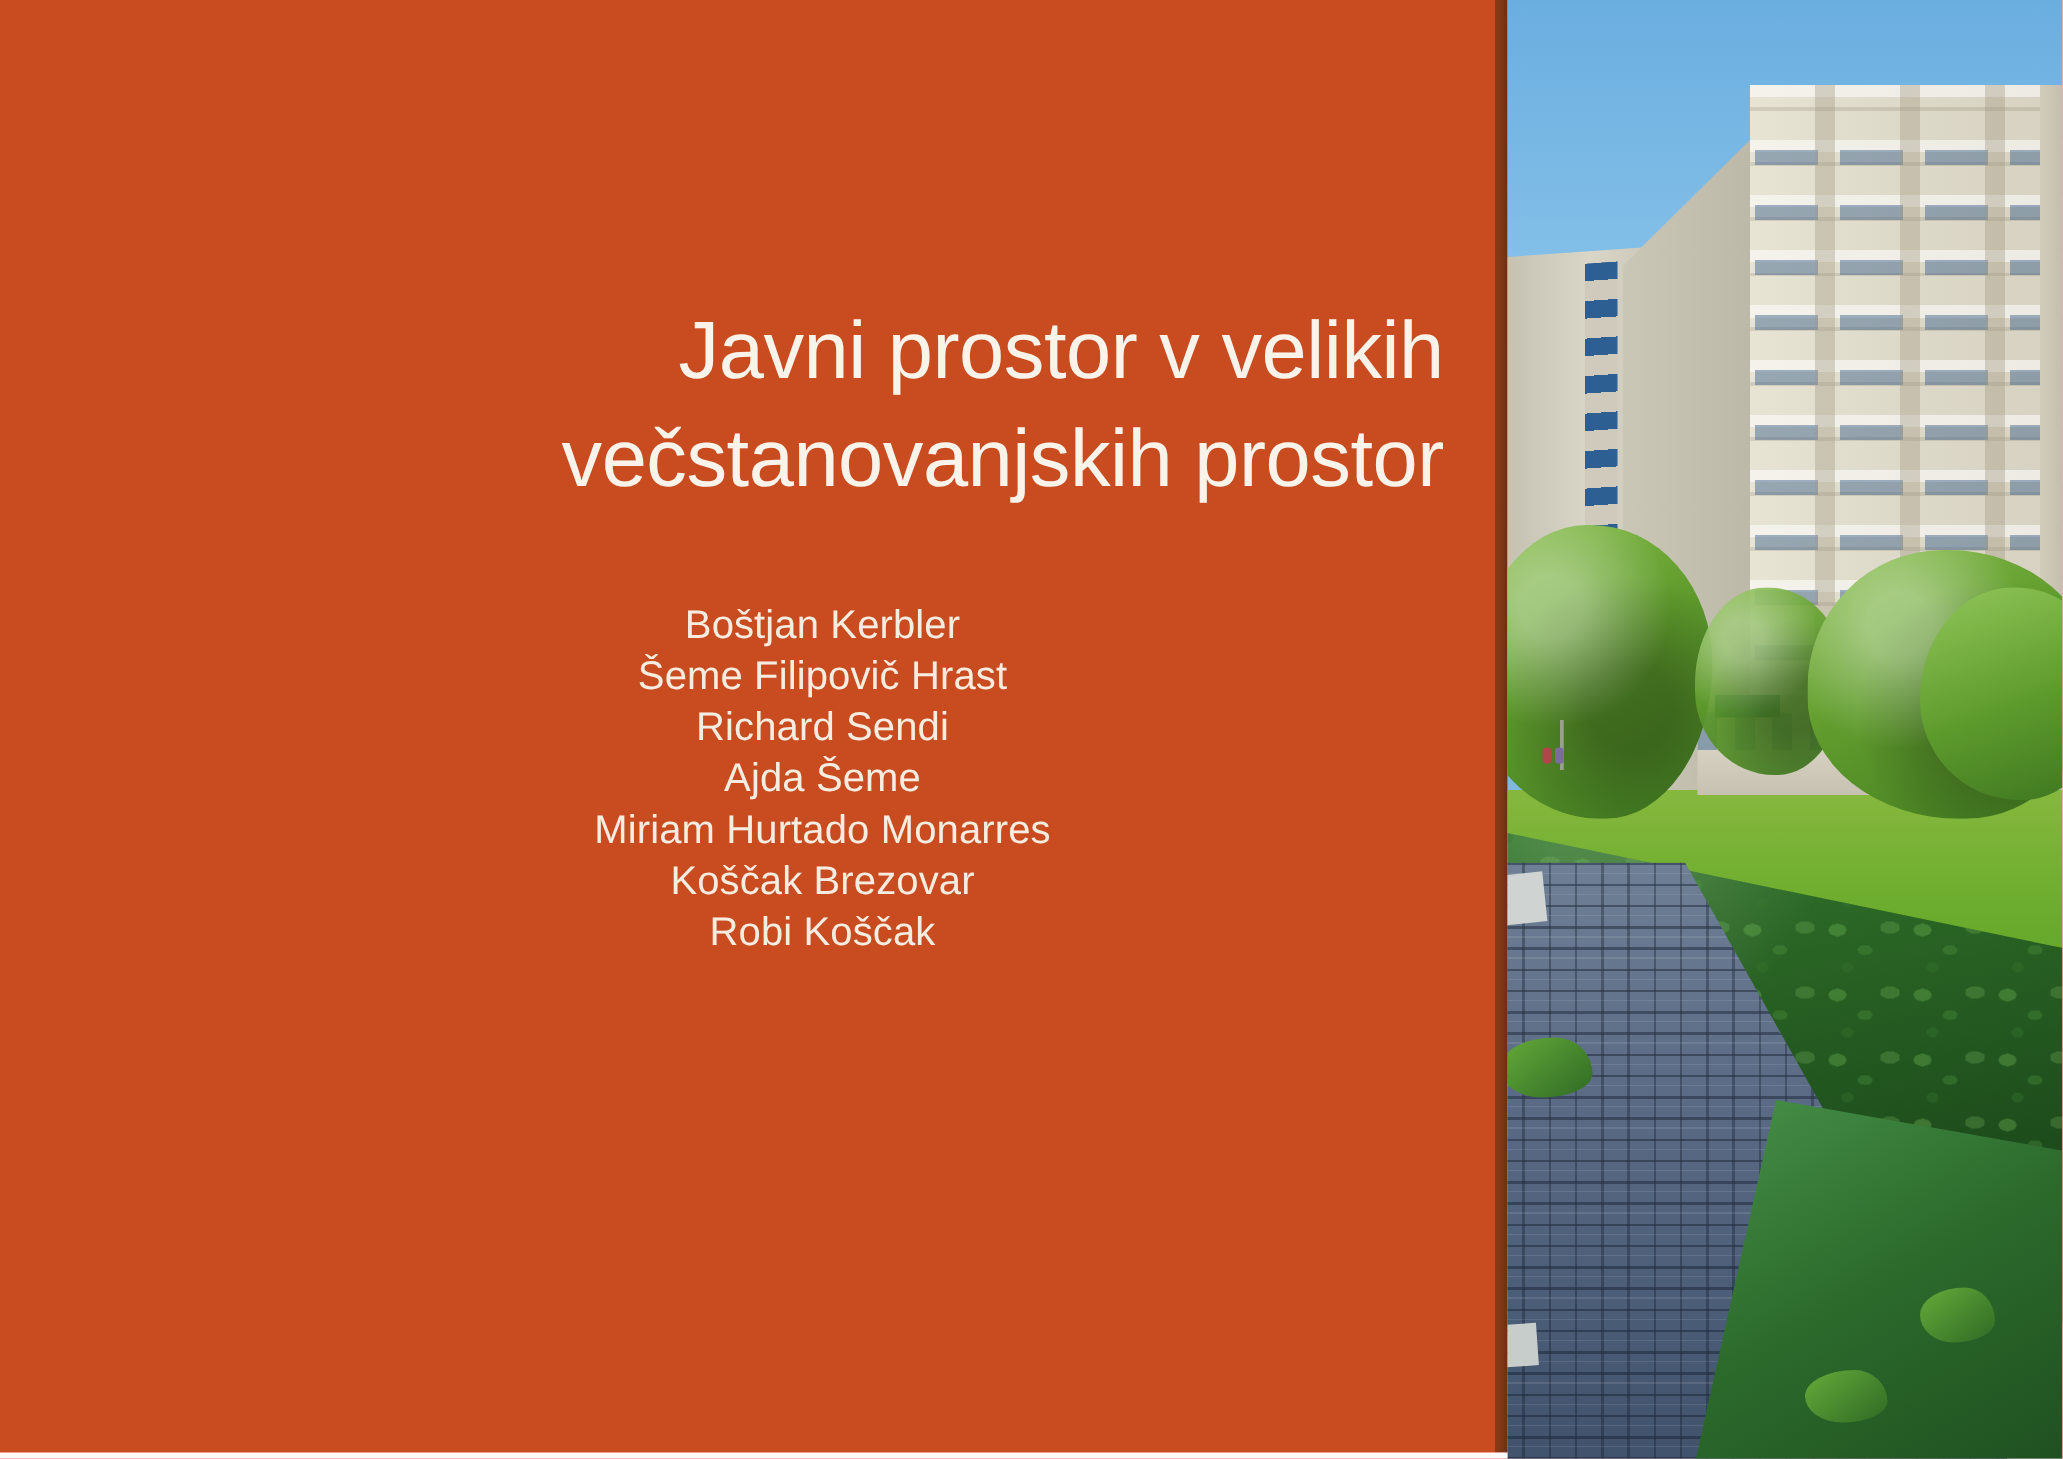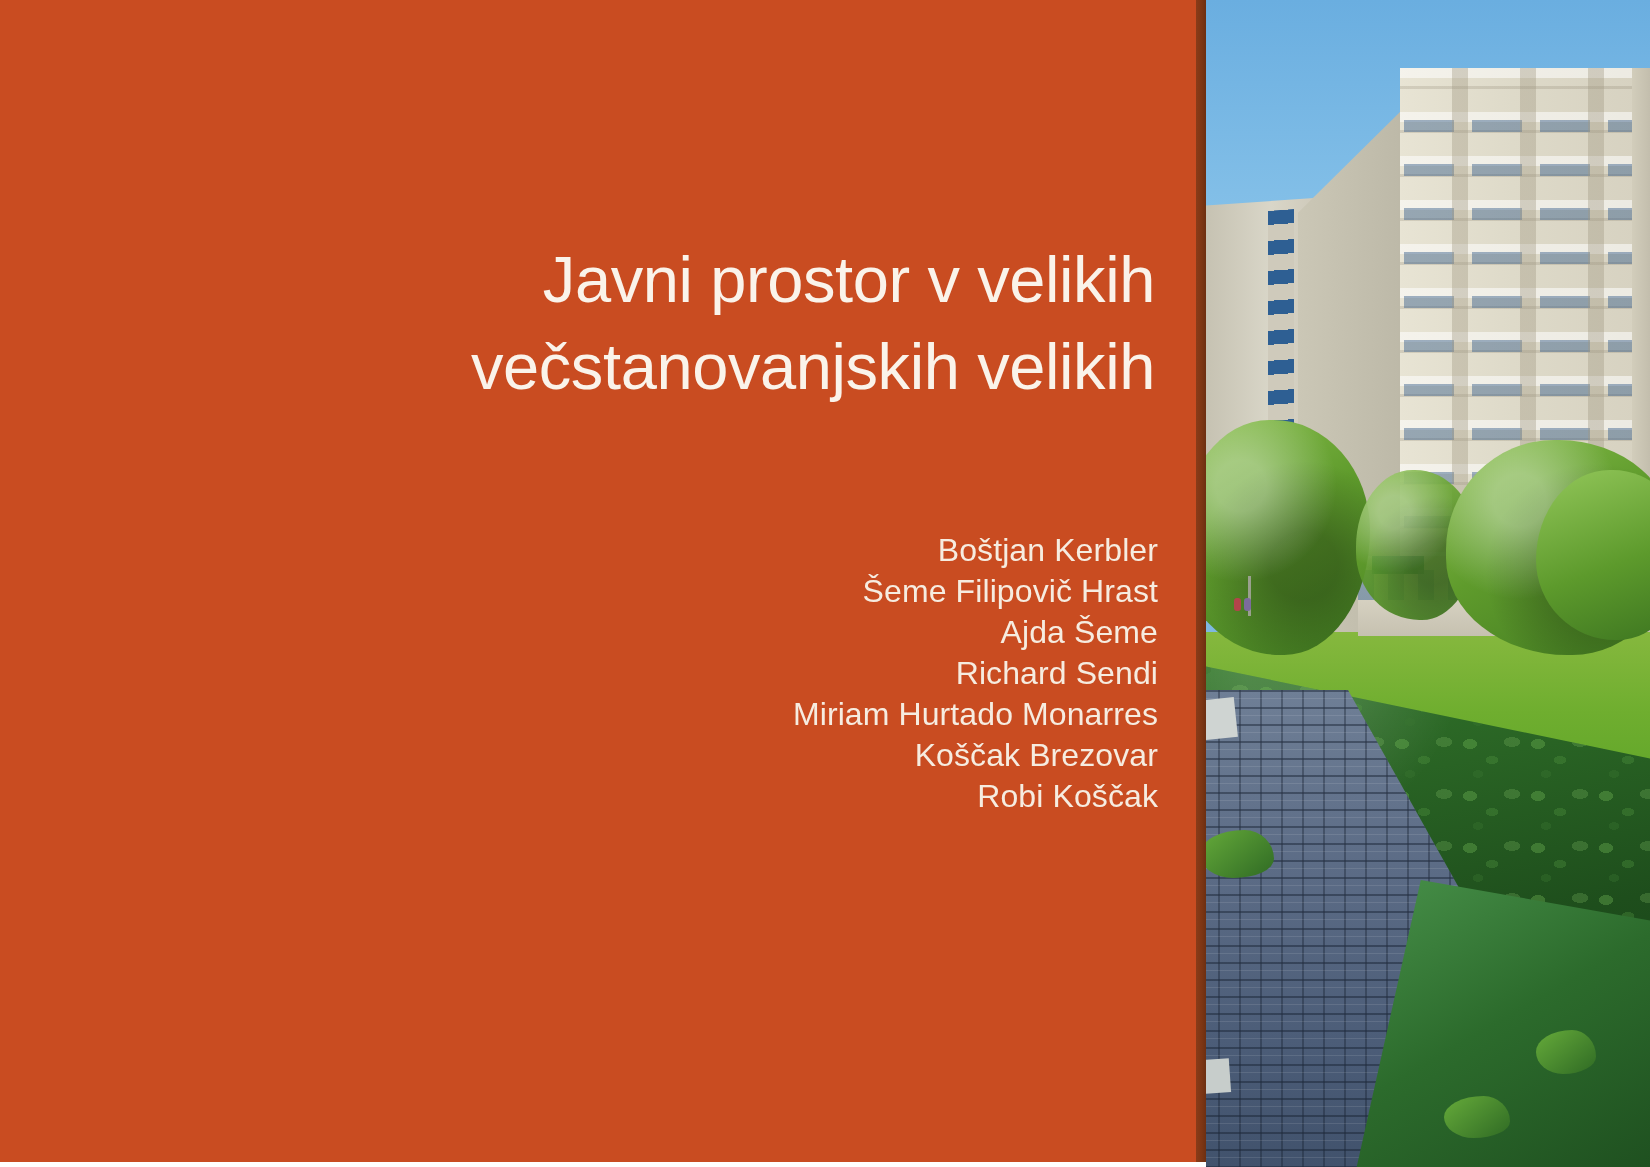--- a/index.html
+++ b/index.html
@@ -55,23 +55,23 @@
     font-size: 65px;
     line-height: 87px;
     letter-spacing: -0.4px;
     white-space: nowrap;
   }
 
   
   .authors-block {
     position: absolute;
     right: 492px;       
-    top: 530px;
+    top: 479px;
     width: 1000px;
-    text-align: right;
+    text-align: center;
   }
   .author-line {
     display: block;
     color: #f6ece0;
     font-family: "Liberation Sans", sans-serif;
     font-weight: 300;
     font-size: 32px;
     line-height: 41px;
     letter-spacing: 0.1px;
     white-space: nowrap;
@@ -365,28 +365,28 @@
 </head>
 <body>
 
 <div class="cover">
 
   <div class="orange-panel"></div>
   <div class="spine-shadow"></div>
 
   <div class="title-block">
     <span class="title-line">Javni prostor v velikih</span>
-    <span class="title-line">večstanovanjskih velikih</span>
+    <span class="title-line">večstanovanjskih prostor</span>
   </div>
 
   <div class="authors-block">
     <span class="author-line">Boštjan Kerbler</span>
     <span class="author-line">Šeme Filipovič Hrast</span>
+    <span class="author-line">Richard Sendi</span>
     <span class="author-line">Ajda Šeme</span>
-    <span class="author-line">Richard Sendi</span>
     <span class="author-line">Miriam Hurtado Monarres</span>
     <span class="author-line">Koščak Brezovar</span>
     <span class="author-line">Robi Koščak</span>
   </div>
 
   <div class="photo">
 
     <div class="sky"></div>
 
     <div class="blk-left"></div>

